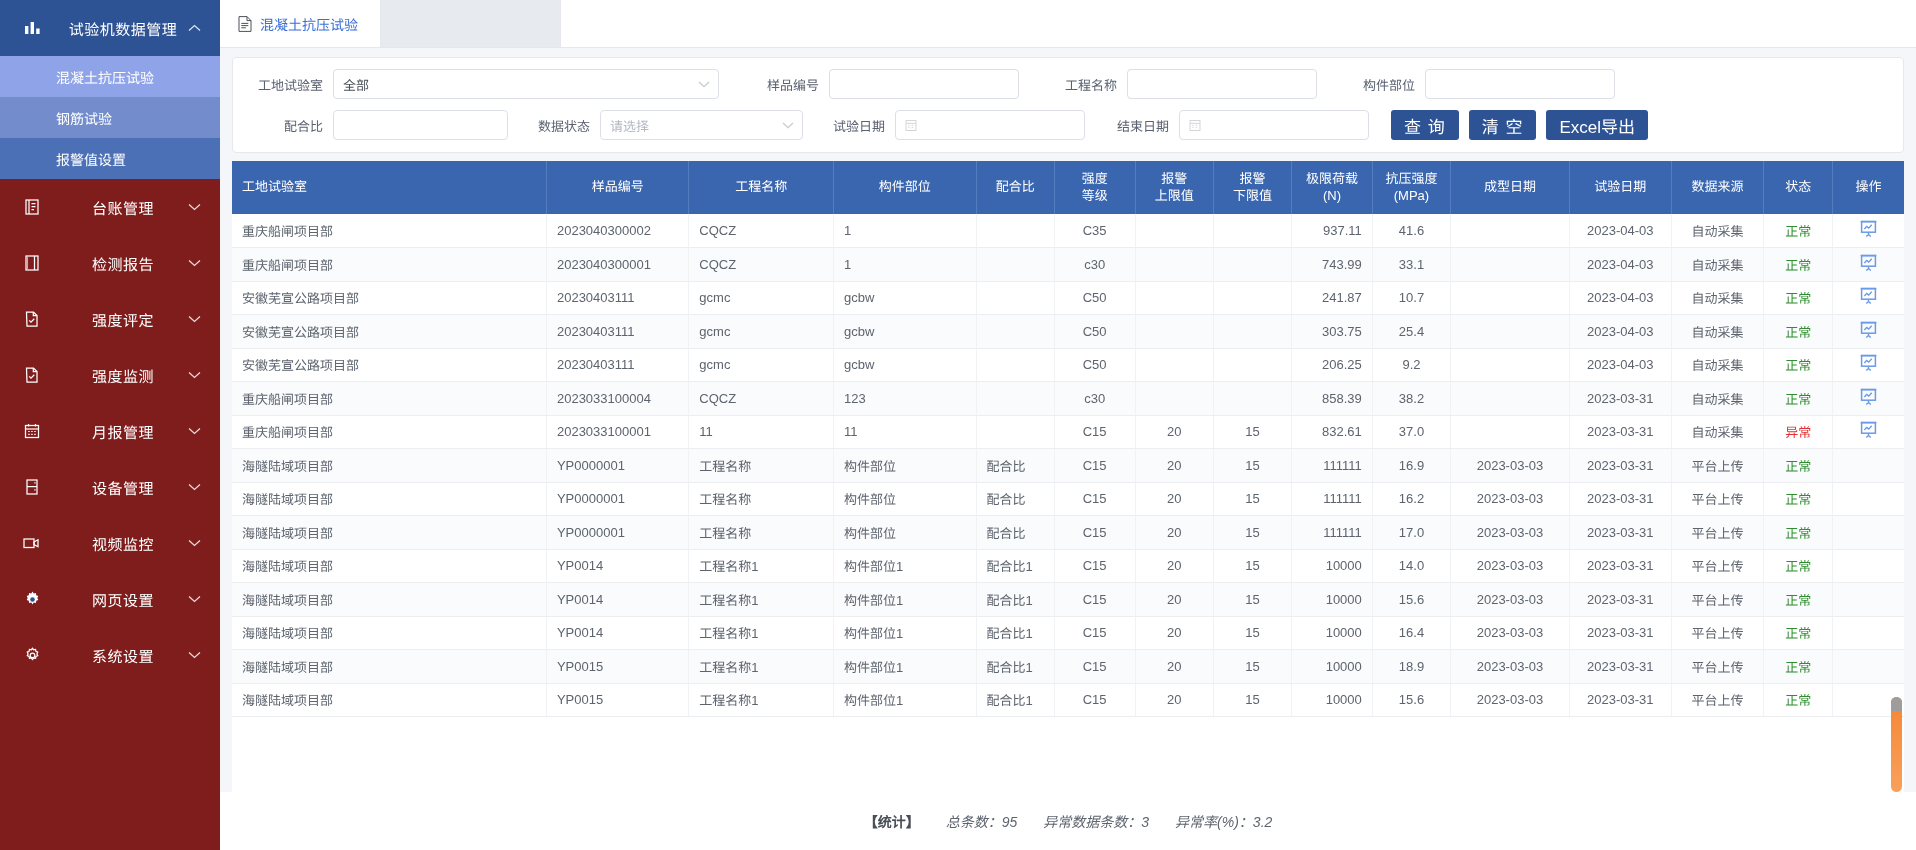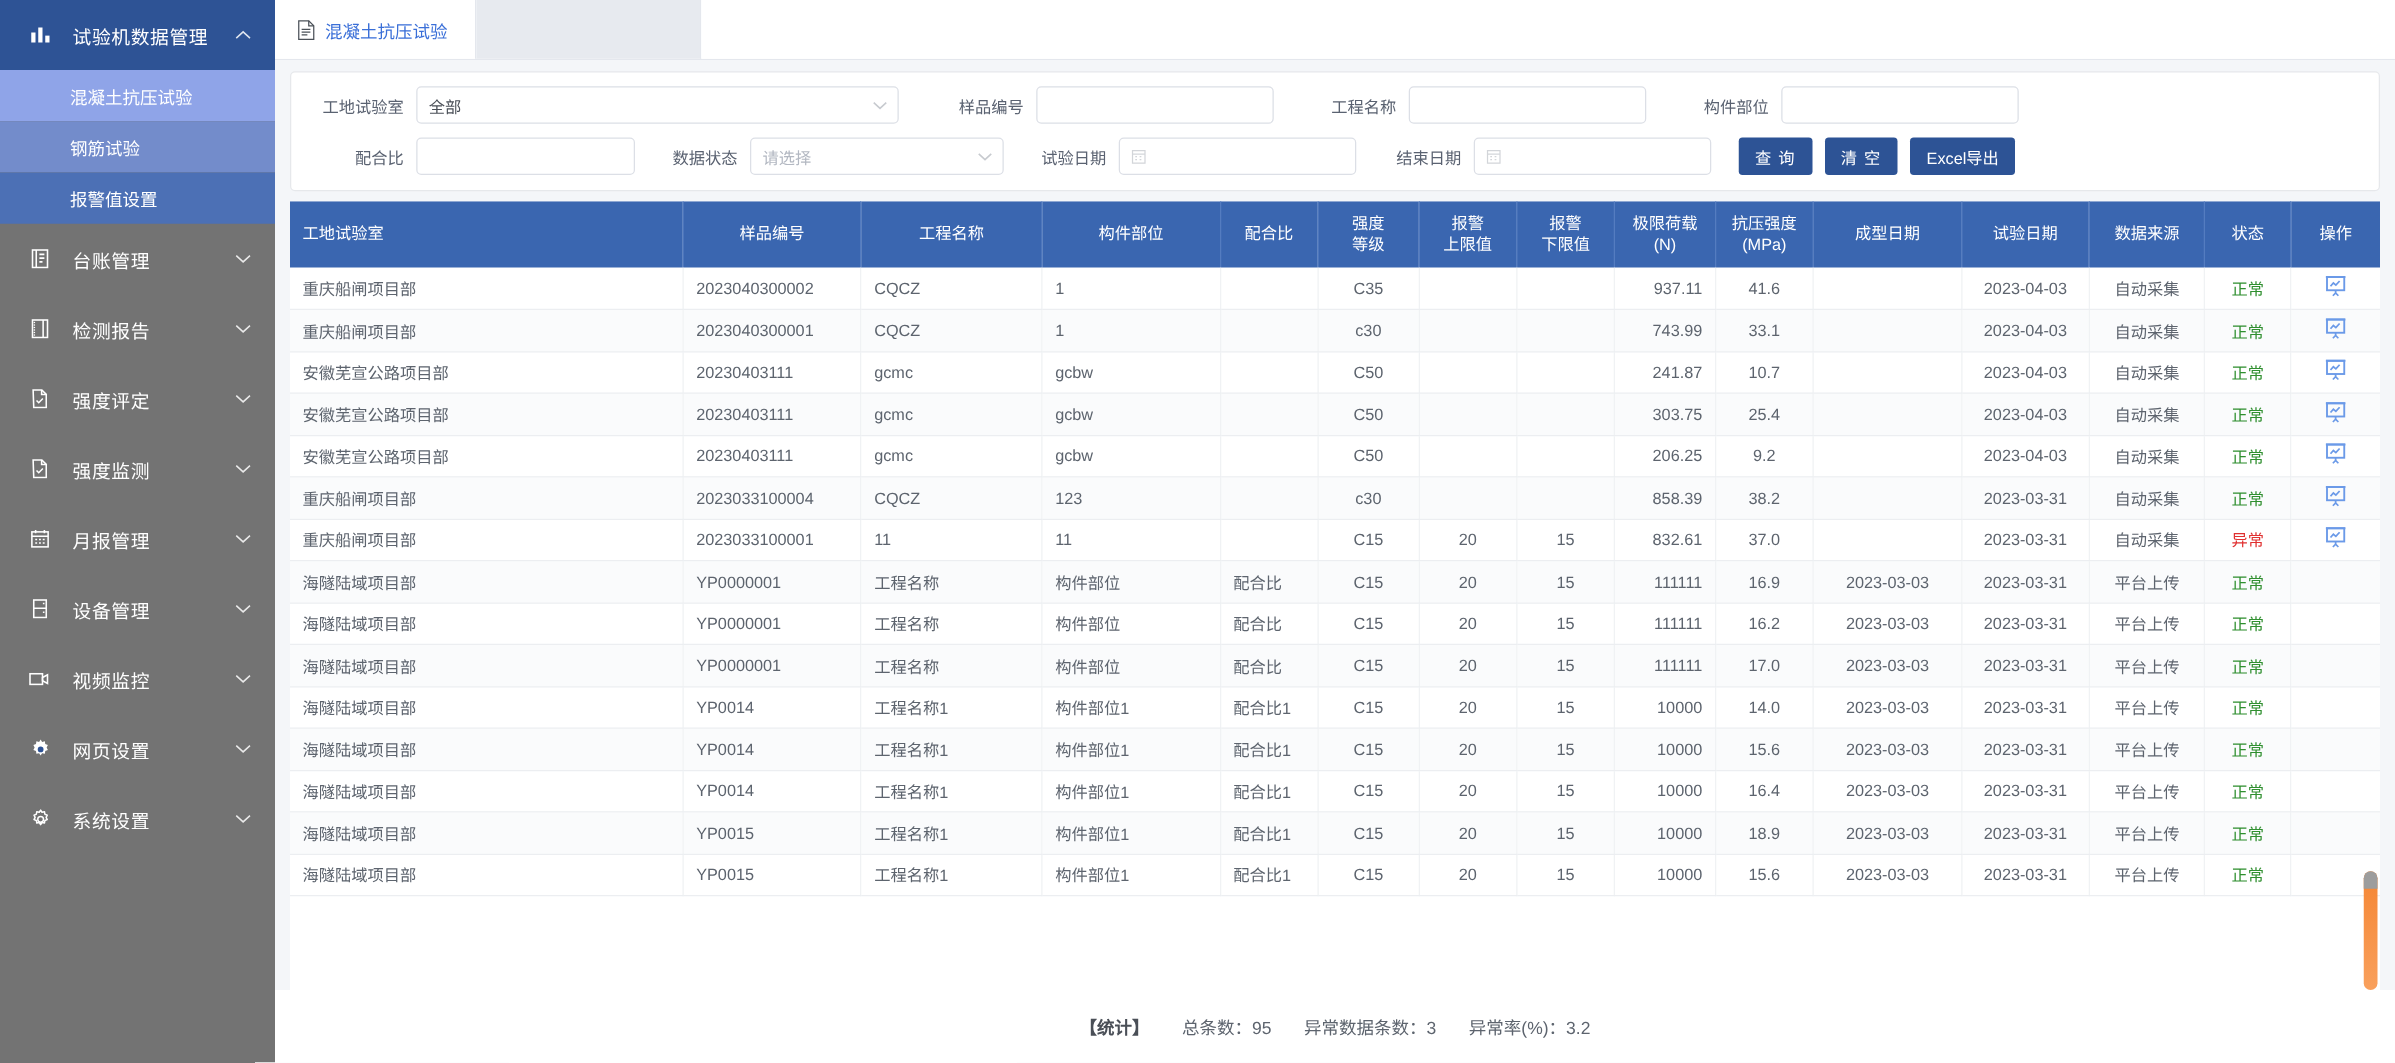--- a/index.html
+++ b/index.html
@@ -7,23 +7,24 @@
     width: 1916px; height: 850px;
     font-family: "Liberation Sans", "DejaVu Sans", sans-serif;
     background: #ffffff;
     overflow: hidden;
   }
   .app { display: flex; width: 1916px; height: 850px; }
 
   
   .sidebar {
     width: 220px; flex: 0 0 220px; height: 850px;
-    background: #737373;
+    background: #7f1d1d;
     display: flex; flex-direction: column;
     overflow: hidden;
+    text-align: center;
   }
   .menu-group-head {
     height: 56px; display: flex; align-items: center;
     padding: 0 18px 0 22px; color: #ffffff; font-size: 15px;
     cursor: pointer; position: relative;
   }
   .menu-group-head.active-group { background: #2e5395; }
   .menu-ico {
     width: 20px; flex: 0 0 20px; height: 20px;
     display: flex; align-items: center; justify-content: center;
@@ -85,21 +86,21 @@
   }
   .ctrl.sel { padding-right: 26px; }
   .ctrl .ph { color: #b3b8c2; }
   .ctrl .caret {
     position: absolute; right: 8px; top: 50%; transform: translateY(-50%);
     opacity: .55;
   }
   .ctrl .dateico { margin-right: 6px; opacity: .5; display: flex; }
   .btn {
     height: 30px; min-width: 52px; padding: 0 13px;
-    background: #2d5395; color: #ffffff; font-size: 13px;
+    background: #2d5395; color: #ffffff; font-size: 17px;
     border: none; border-radius: 3px; cursor: pointer;
     display: flex; align-items: center; justify-content: center;
     letter-spacing: 1px;
   }
   .btn + .btn { margin-left: 10px; }
   .btn.excel { letter-spacing: 0; }
 
   
   .table-wrap {
     margin: 8px 12px 0 12px; background: #fff;
@@ -128,21 +129,21 @@
   .st-ok { color: #2f8f2f; }
   .st-bad { color: #e03030; }
   .act-ico { display: inline-flex; align-items: center; justify-content: center; cursor: pointer; }
 
   
   .footer {
     height: 58px; display: flex; align-items: center; justify-content: center;
     background: #ffffff; font-size: 14px; color: #5d646e; gap: 26px;
   }
   .footer .lbl { font-weight: bold; color: #4a4f57; }
-  .footer .stat { white-space: nowrap; }
+  .footer .stat { white-space: nowrap; font-style: italic; }
 
   
   .vscroll {
     position: absolute; right: 2px; bottom: 0; width: 11px; height: 95px;
     border-radius: 6px; background: linear-gradient(#f58634, #f9a05c);
   }
   .vscroll .thumbcap {
     position: absolute; top: 0; left: 0; width: 11px; height: 14px;
     background: #9d9d9d; border-radius: 6px 6px 0 0;
   }

